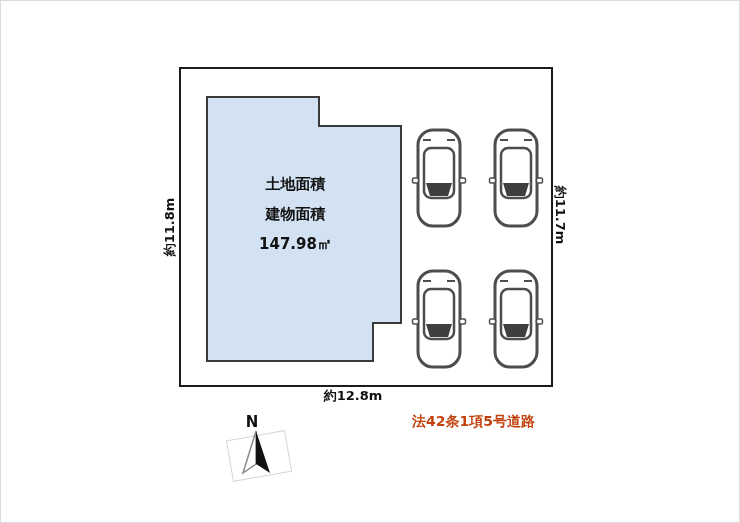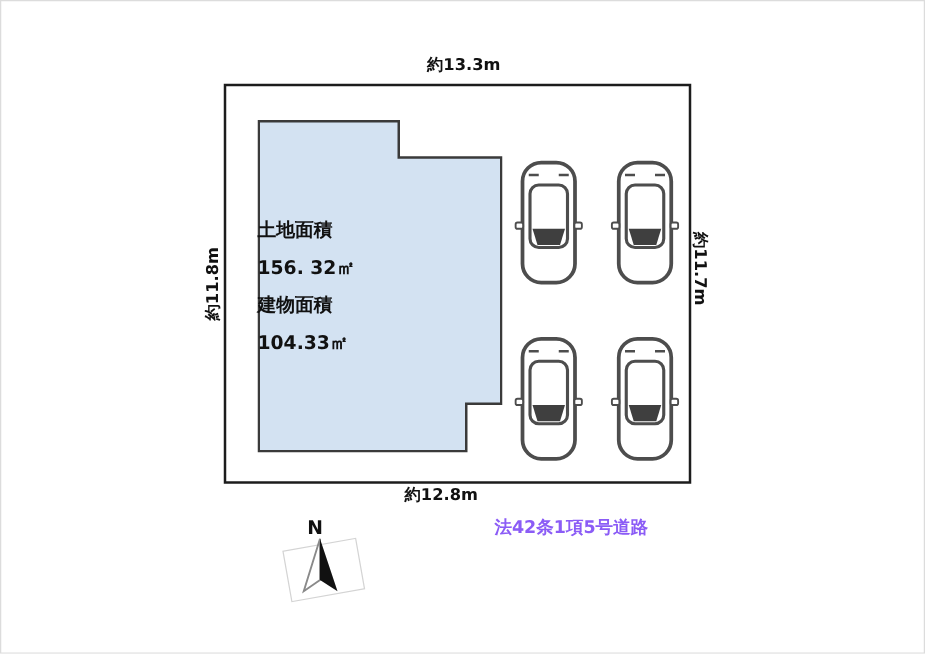--- a/index.html
+++ b/index.html
@@ -27,33 +27,34 @@
   }
   #dim-top{left:325px;top:42px;width:90px;}
   #dim-bottom{left:307px;top:386px;width:90px;}
   #dim-left{left:128px;top:218px;width:80px;height:16px;transform:rotate(-90deg);transform-origin:center;}
   #dim-right{left:520px;top:206px;width:80px;height:16px;transform:rotate(90deg);transform-origin:center;}
   
   #building-svg{left:205px;top:95px;width:196px;height:266px;}
   
   #building-text{
     left:205px;top:168px;width:179px;
+    text-align:center;
     font-size:15px;font-weight:bold;color:#111;
     line-height:30px;
   }
   
   .car{width:56px;height:100px;}
   #car-1{left:410px;top:127px;}
   #car-2{left:487px;top:127px;}
   #car-3{left:410px;top:268px;}
   #car-4{left:487px;top:268px;}
   
   .road-note{
-    font-size:14px;font-weight:bold;color:#8b5cf6;
-    text-align:center;white-space:nowrap;
+    font-size:14px;font-weight:bold;color:#c2410c;
+    text-align:right;white-space:nowrap;
   }
   #road-line1{left:378px;top:412px;width:156px;}
   #road-line2{left:378px;top:438px;width:146px;}
   
   #compass-box{
     left:228px;top:434px;width:58px;height:40px;
     border:1px solid #d4d4d4;
     transform:rotate(-10deg);
     z-index:0;
     background:transparent;
@@ -79,34 +80,32 @@
         <rect x="48.5" y="50" width="6" height="5" rx="1.5" fill="#ffffff" stroke="#4d4d4d" stroke-width="1.5"></rect>
         <rect x="13" y="20" width="30" height="50" rx="7" fill="none" stroke="#4d4d4d" stroke-width="2.5"></rect>
         <path d="M15 55 L41 55 L37 68 L19 68 Z" fill="#3f3f3f"></path>
         <path d="M12 12 H20 M36 12 H44" stroke="#4d4d4d" stroke-width="2" fill="none"></path>
       </g>
     </defs>
   </svg>
 
   <div class="abs" id="plot-boundary"></div>
 
-  <div class="abs dim" id="dim-top">約13.3m</div>
   <div class="abs dim" id="dim-left">約11.8m</div>
   <div class="abs dim" id="dim-right">約11.7m</div>
   <div class="abs dim" id="dim-bottom">約12.8m</div>
 
   <svg class="abs" id="building-svg" viewBox="0 0 196 266">
     <polygon points="1,1 113,1 113,30 195,30 195,227 167,227 167,265 1,265" fill="#d3e2f2" stroke="#3a3a3a" stroke-width="2"></polygon>
   </svg>
 
   <div class="abs" id="building-text">
     <div>土地面積</div>
-    <div>156. 32㎡</div>
     <div>建物面積</div>
-    <div>104.33㎡</div>
+    <div>147.98㎡</div>
   </div>
 
   <svg class="abs car" id="car-1" viewBox="0 0 56 100">
       <use href="#car-shape"></use>
     </svg>
   <svg class="abs car" id="car-2" viewBox="0 0 56 100">
       <use href="#car-shape"></use>
     </svg>
   <svg class="abs car" id="car-3" viewBox="0 0 56 100">
       <use href="#car-shape"></use>

